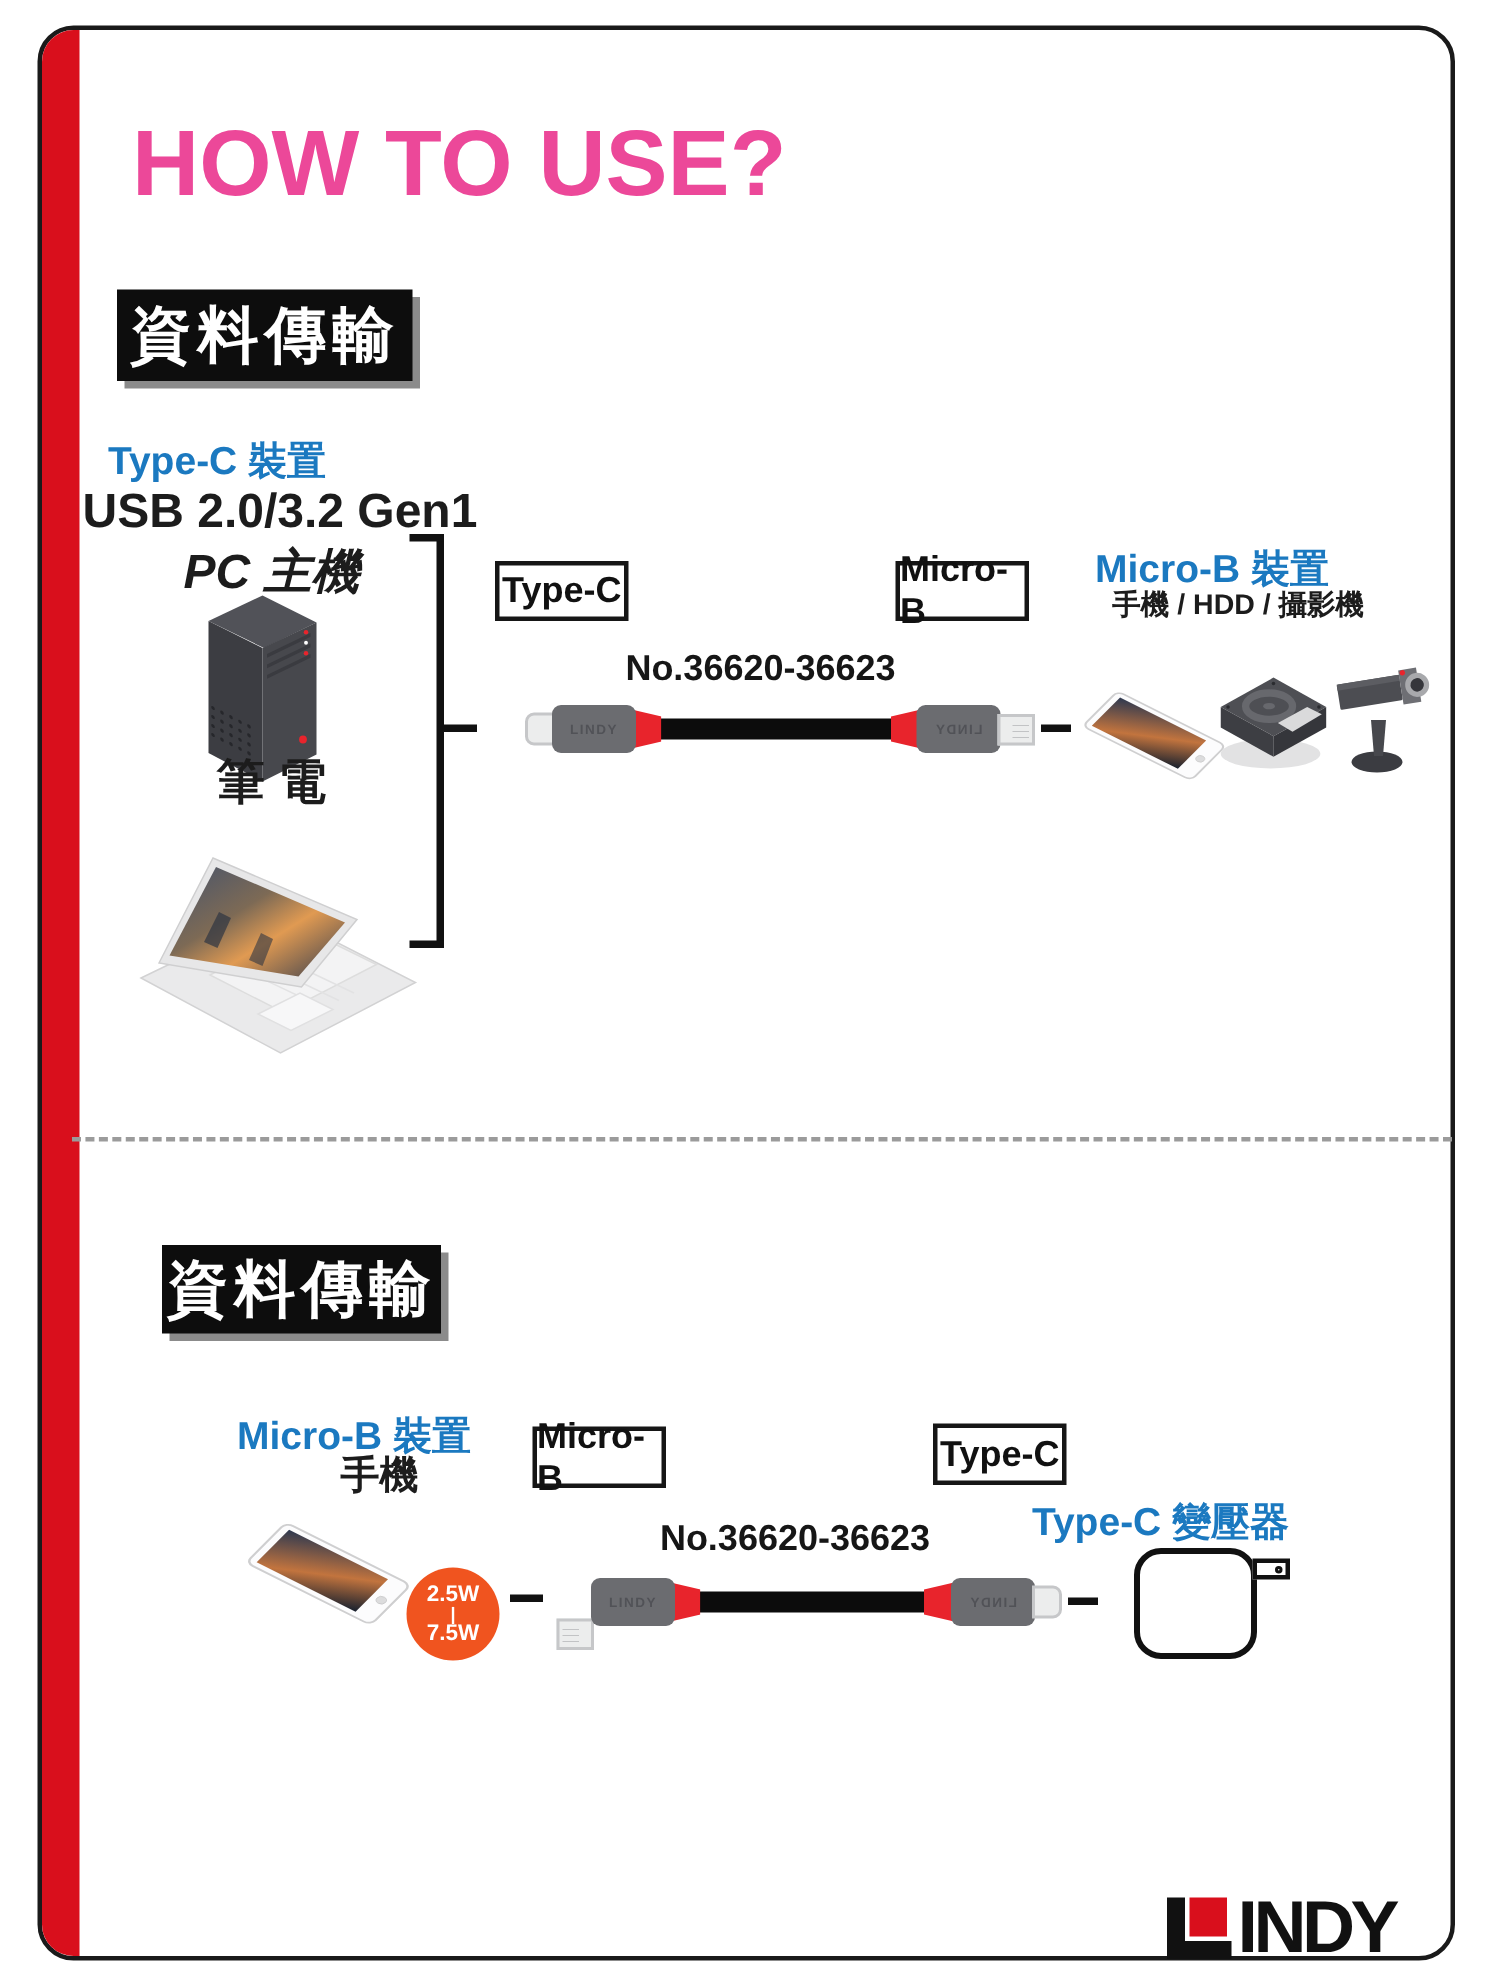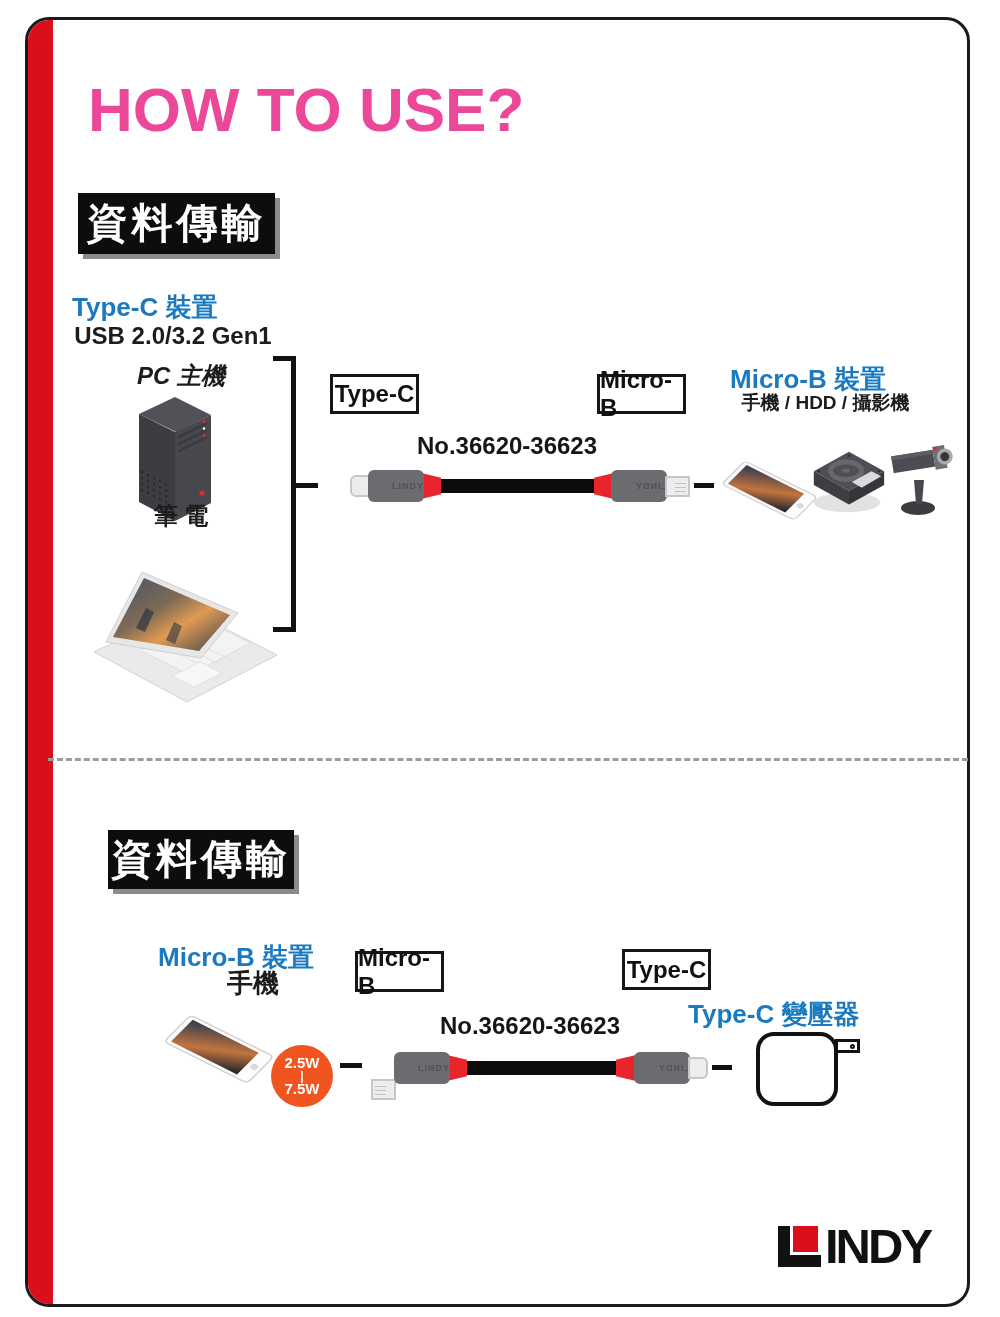--- a/index.html
+++ b/index.html
@@ -13,56 +13,56 @@
            border:3px solid #1a1a1a; border-radius:24px; overflow:hidden; background:#fff; }
   .red-stripe { position:absolute; left:0; top:0; width:25px; height:100%; background:#d90f1c; }
 
   .page-title { left:88px; top:74px; font-size:62px; font-weight:bold; letter-spacing:0px;
                 color:#ec4899; white-space:nowrap; }
 
   .section-box { background:#0d0d0d; color:#ffffff; display:flex; align-items:center; justify-content:center;
                  font-size:41px; font-weight:bold; letter-spacing:4px; box-shadow:5px 5px 0 #8b8b8b; }
 
   .blue-label { color:#1b79c0; font-weight:bold; font-size:26px; text-align:left; white-space:nowrap; }
-  .black-label { color:#1c1c1c; font-weight:bold; font-size:24px; text-align:center; white-space:nowrap; }
+  .black-label { color:#1c1c1c; font-weight:bold; font-size:32px; text-align:center; white-space:nowrap; }
 
   .conn-label { border:3px solid #161616; background:#fff; display:flex; align-items:center; justify-content:center;
                 font-size:24px; font-weight:bold; color:#111; }
   .model-no { font-size:24px; font-weight:bold; color:#161616; text-align:center; white-space:nowrap; }
 
   
   .bk { background:#111; }
   .dash { background:#111; height:5px; }
 
   
   .tip-c-l { background:#eceded; border:2px solid #c6c7c9; border-radius:6px 0 0 6px; }
   .tip-c-r { background:#eceded; border:2px solid #c6c7c9; border-radius:0 6px 6px 0; }
   .tip-micro { background:#eceded; border:2px solid #c6c7c9; position:relative; }
   .tip-micro .ridges { position:absolute; top:2px; bottom:2px; width:11px;
                        background:repeating-linear-gradient(180deg,#eceded 0 3px,#c2c3c5 3px 4px); }
   .tip-micro.r .ridges { right:2px; } .tip-micro.l .ridges { left:2px; }
-  .housing { background:#6b6c70; border-radius:6px; display:flex; align-items:center; justify-content:flex-end; }
+  .housing { background:#6b6c70; border-radius:6px; display:flex; align-items:center; justify-content:center; }
   .housing span { color:#515257; font-size:9px; font-weight:bold; letter-spacing:1px; }
   .housing span.mirror { transform:scaleX(-1); }
   .boot { background:#e8242c; }
   .boot.l { clip-path:polygon(0 0,100% 18%,100% 82%,0 100%); }
   .boot.r { clip-path:polygon(0 18%,100% 0,100% 100%,0 82%); }
   .cable-bar { background:#0c0c0c; height:14px; }
 
   .divider { left:48px; top:758px; width:920px; border-top:3px dashed #9b9b9b; height:0; }
 
   .power-badge { width:62px; height:62px; border-radius:50%; background:#f0541f; color:#fff;
                  display:flex; flex-direction:column; align-items:center; justify-content:center;
                  font-size:15px; font-weight:bold; line-height:1.05; text-align:center; }
 
   .charger-body { width:82px; height:74px; background:#fff; border:4px solid #111; border-radius:18px; }
   .charger-prong { left:79px; top:7px; width:25px; height:14px; background:#fff; border:3px solid #111; }
   .charger-hole { position:absolute; right:2px; top:1.5px; width:5px; height:5px; border:2px solid #111; border-radius:50%; }
 
-  .logo { display:flex; align-items:center; gap:4px; }
+  .logo { display:flex; align-items:center; gap:4px;margin-top:39px; }
   .logo-l { position:relative; width:43px; height:41px; }
   .logo-l .vbar { position:absolute; left:0; top:0; width:12px; height:41px; background:#111; }
   .logo-l .hbar { position:absolute; left:0; bottom:0; width:43px; height:12px; background:#111; }
   .logo-l .rsq  { position:absolute; left:15px; top:0; width:25px; height:26px; background:#d90f1c; }
   .logo-text { font-size:49px; font-weight:bold; letter-spacing:-3px; color:#111; line-height:41px; }
 </style>
 </head>
 <body>
 
 <div class="frame">

